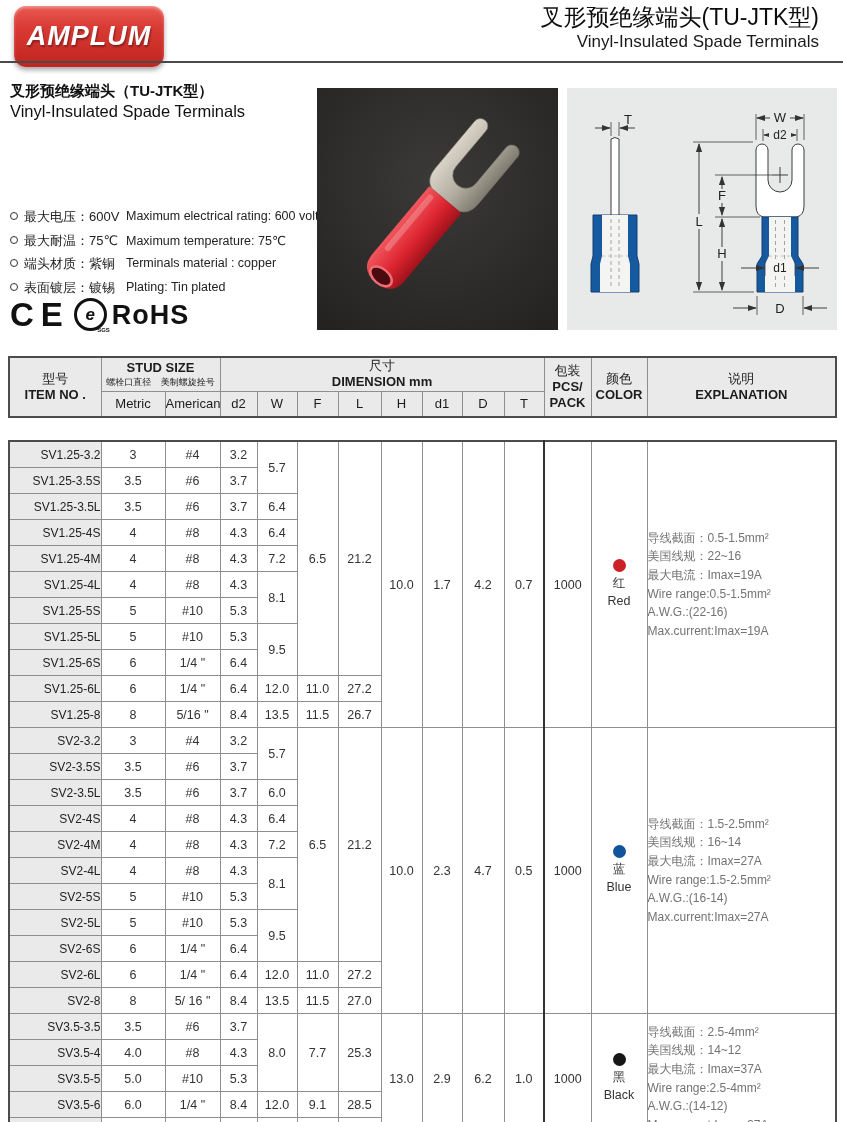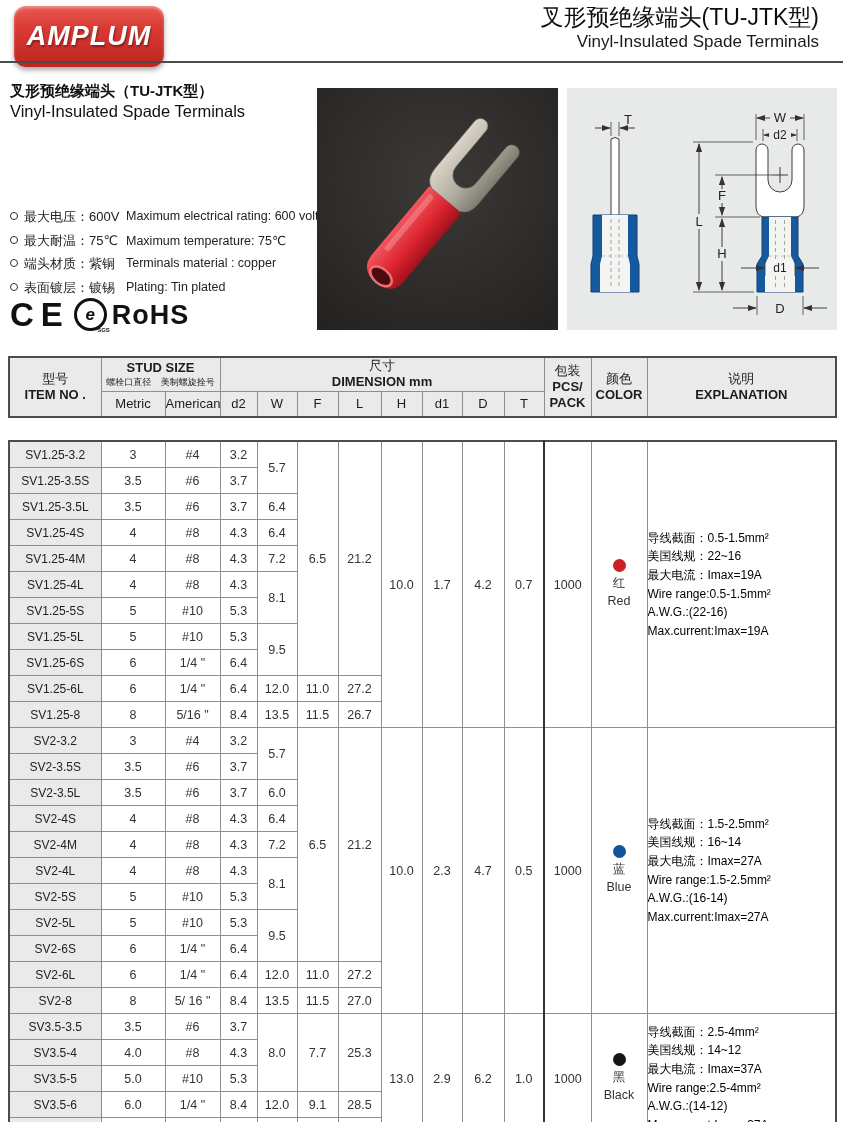--- a/index.html
+++ b/index.html
@@ -47,26 +47,26 @@
   #head-tbl{top:356px;border:2px solid #4c4c4c;}
   #body-tbl{top:440px;border:2px solid #4c4c4c;}
   .tbl th,.tbl td{border:1px solid #8e8e8e;padding:0;overflow:hidden;}
   .tbl th{background:#eaeaea;font-weight:normal;color:#1c1c1c;}
   .hz{font-size:13px;line-height:1.25;}
   .he{font-size:13px;line-height:1.25;font-weight:bold;}
   .hsub{font-size:9px;display:flex;justify-content:space-around;color:#222;}
   .h1{height:31px;}
   .h2{height:26px;font-size:13px;}
   #body-tbl td{height:25px;}
-  .c-item{background:#eaeaea;text-align:center;padding-left:8px;font-size:12px;color:#222;margin-top:44px;}
+  .c-item{background:#eaeaea;text-align:right;padding-left:8px;font-size:12px;color:#222;margin-top:44px;}
   .c-num{text-align:center;font-size:12.5px;color:#333;}
   .bl-thick{border-left:2px solid #333 !important;}
   .c-color{text-align:center;font-size:12.5px;color:#333;line-height:1.45;}
   .dot{width:13px;height:13px;border-radius:50%;margin:0 auto 2px auto;}
-  .c-expl{text-align:left;padding-left:13px;font-size:12px;color:#000000;line-height:1.55;}
+  .c-expl{text-align:left;padding-left:13px;font-size:12px;color:#737373;line-height:1.55;}
 </style>
 </head>
 <body>
 
 <div id="page">
 
   <div class="logo">
     <span>AMPLUM</span>
   </div>
   <div class="brand-titles">

